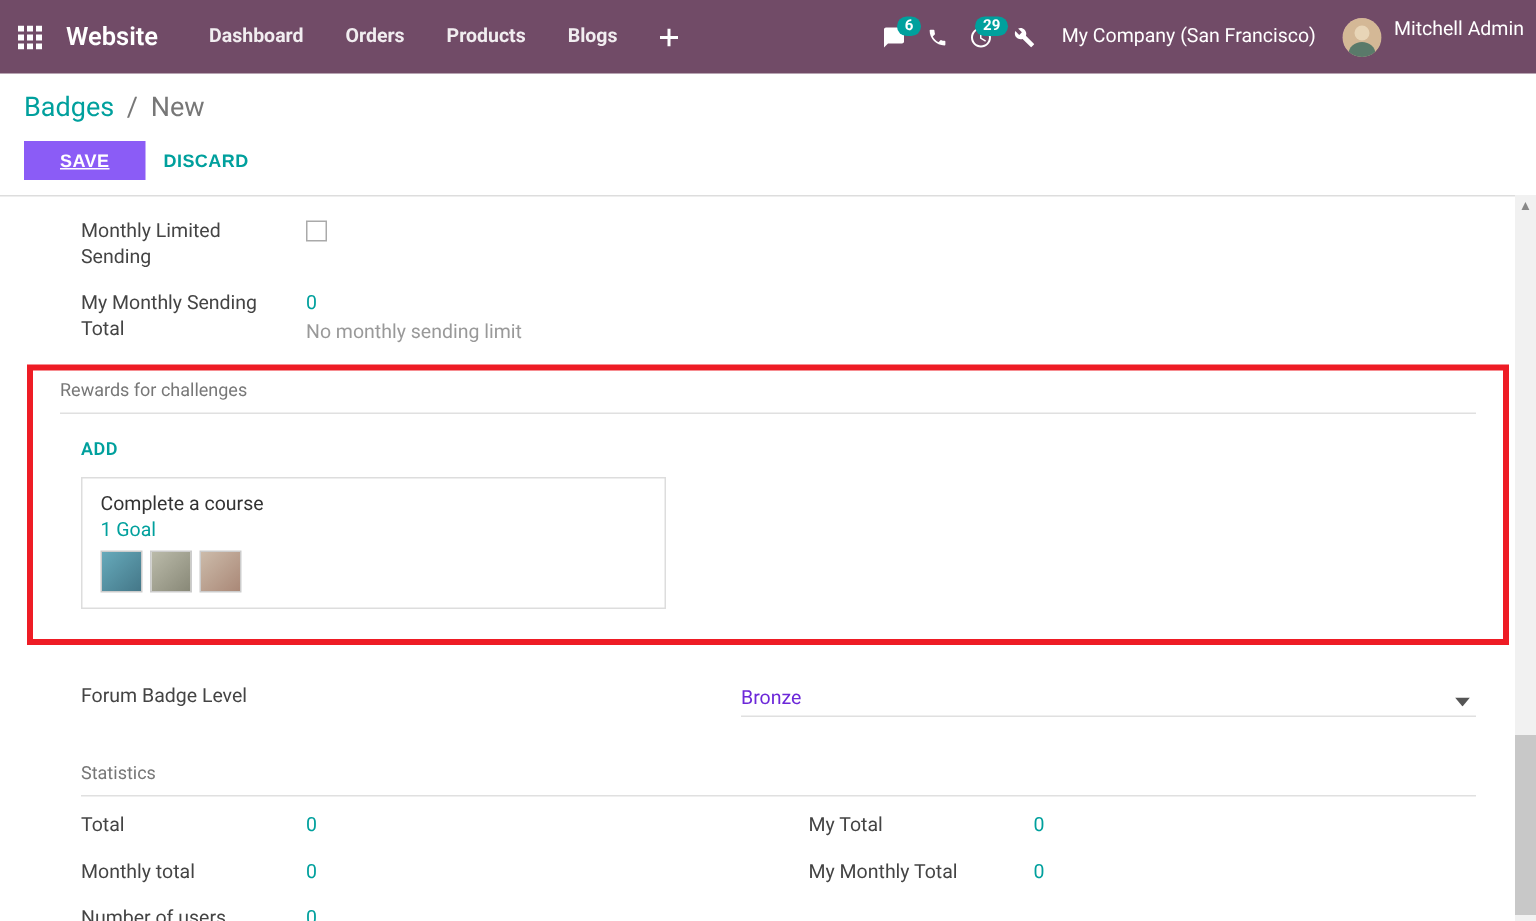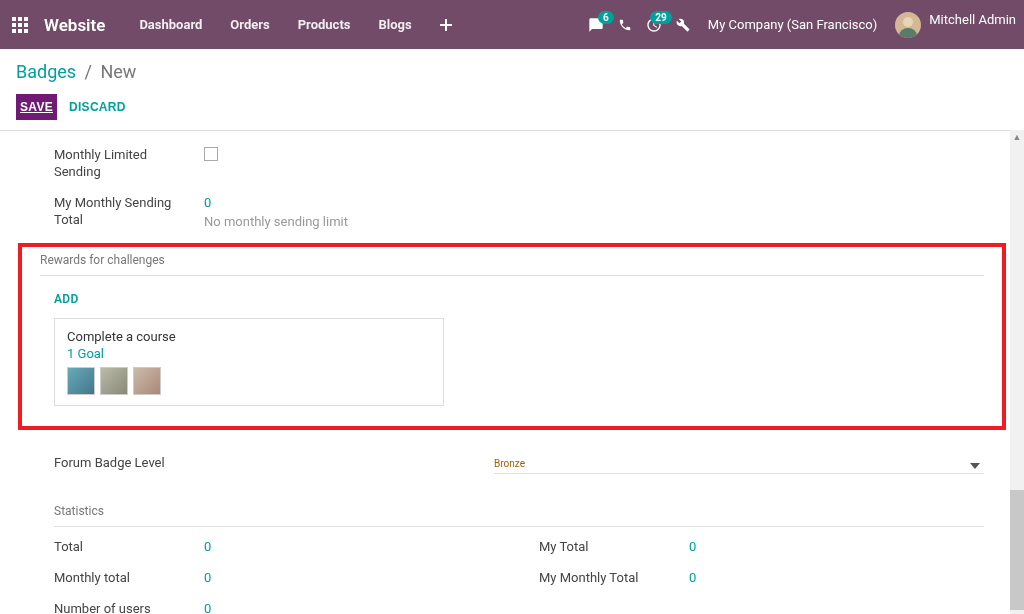--- a/index.html
+++ b/index.html
@@ -20,21 +20,21 @@
     .nav-user { display: flex; align-items: flex-start; gap: 8px; cursor: pointer; font-size: 13px; }
     .avatar-circle { width: 26px; height: 26px; border-radius: 50%; background: linear-gradient(135deg, #c9a 0%, #987 100%); display: flex; align-items: center; justify-content: center; font-size: 14px; overflow: hidden; }
     
     
     .control-panel { padding: 12px 16px 10px; border-bottom: 1px solid #ddd; }
     .breadcrumb { font-size: 18px; margin-bottom: 12px; }
     .breadcrumb a { color: #00A09D; text-decoration: none; }
     .breadcrumb-sep { color: #777; margin: 0 4px; }
     .breadcrumb-current { color: #777; }
     .actions { display: flex; align-items: center; gap: 12px; }
-    .btn-primary { background: #701a75; color: #fff; border: none; padding: 6px 4px; font-size: 12px; font-weight: 600; cursor: pointer; letter-spacing: 0.3px; text-decoration: underline; }
+    .btn-primary { background: #8b5cf6; color: #fff; border: none; padding: 6px 24px; font-size: 12px; font-weight: 600; cursor: pointer; letter-spacing: 0.3px; text-decoration: underline; }
     .btn-link { background: none; border: none; color: #00A09D; font-size: 12px; font-weight: 600; cursor: pointer; letter-spacing: 0.3px; }
     
     
     .form-view { padding: 16px 40px 40px; position: relative; }
     .form-row { display: flex; align-items: flex-start; margin-bottom: 14px; }
     .form-label { width: 150px; font-size: 13px; color: #444; padding-right: 10px; line-height: 1.3; }
     .form-value { font-size: 13px; color: #00A09D; }
     .form-hint { font-size: 13px; color: #999; margin-top: 4px; }
     .checkbox { width: 14px; height: 14px; border: 1px solid #aaa; background: #fff; display: inline-block; cursor: pointer; }
     
@@ -50,21 +50,21 @@
     .kanban-title { font-size: 13px; color: #333; margin-bottom: 2px; }
     .kanban-sub { font-size: 13px; color: #00A09D; margin-bottom: 6px; }
     .kanban-avatars { display: flex; gap: 5px; }
     .kanban-avatar { width: 28px; height: 28px; border: 1px solid #ccc; background: linear-gradient(135deg, #6ab 0%, #478 100%); }
     .kanban-avatar.a2 { background: linear-gradient(135deg, #bba 0%, #887 100%); }
     .kanban-avatar.a3 { background: linear-gradient(135deg, #cba 0%, #a87 100%); }
     
     
     .form-row-wide { display: flex; align-items: center; margin: 24px 0 8px; }
     .form-row-wide .form-label { width: 440px; }
-    .o-select { flex: 1; position: relative; border-bottom: 1px solid #e0e0e0; padding: 4px 0; font-size: 10px; color: #a16207; cursor: pointer; }
+    .o-select { flex: 1; position: relative; border-bottom: 1px solid #e0e0e0; padding: 4px 0; font-size: 13px; color: #6d28d9; cursor: pointer; }
     .o-select-caret { position: absolute; right: 4px; top: 6px; }
     
     
     .stats-cols { display: flex; gap: 40px; }
     .stats-col { flex: 1; }
     
     
     .scroll-thumb { position: absolute; right: 0; top: 490px; width: 14px; height: 120px; background: #c8c8c8; }
     .scroll-track { position: absolute; right: 0; top: 130px; bottom: 0; width: 14px; background: #f1f1f1; }
     .scroll-arrow { position: absolute; right: 0; width: 14px; height: 14px; background: #f1f1f1; display: flex; align-items: center; justify-content: center; color: #888; font-size: 9px; }

